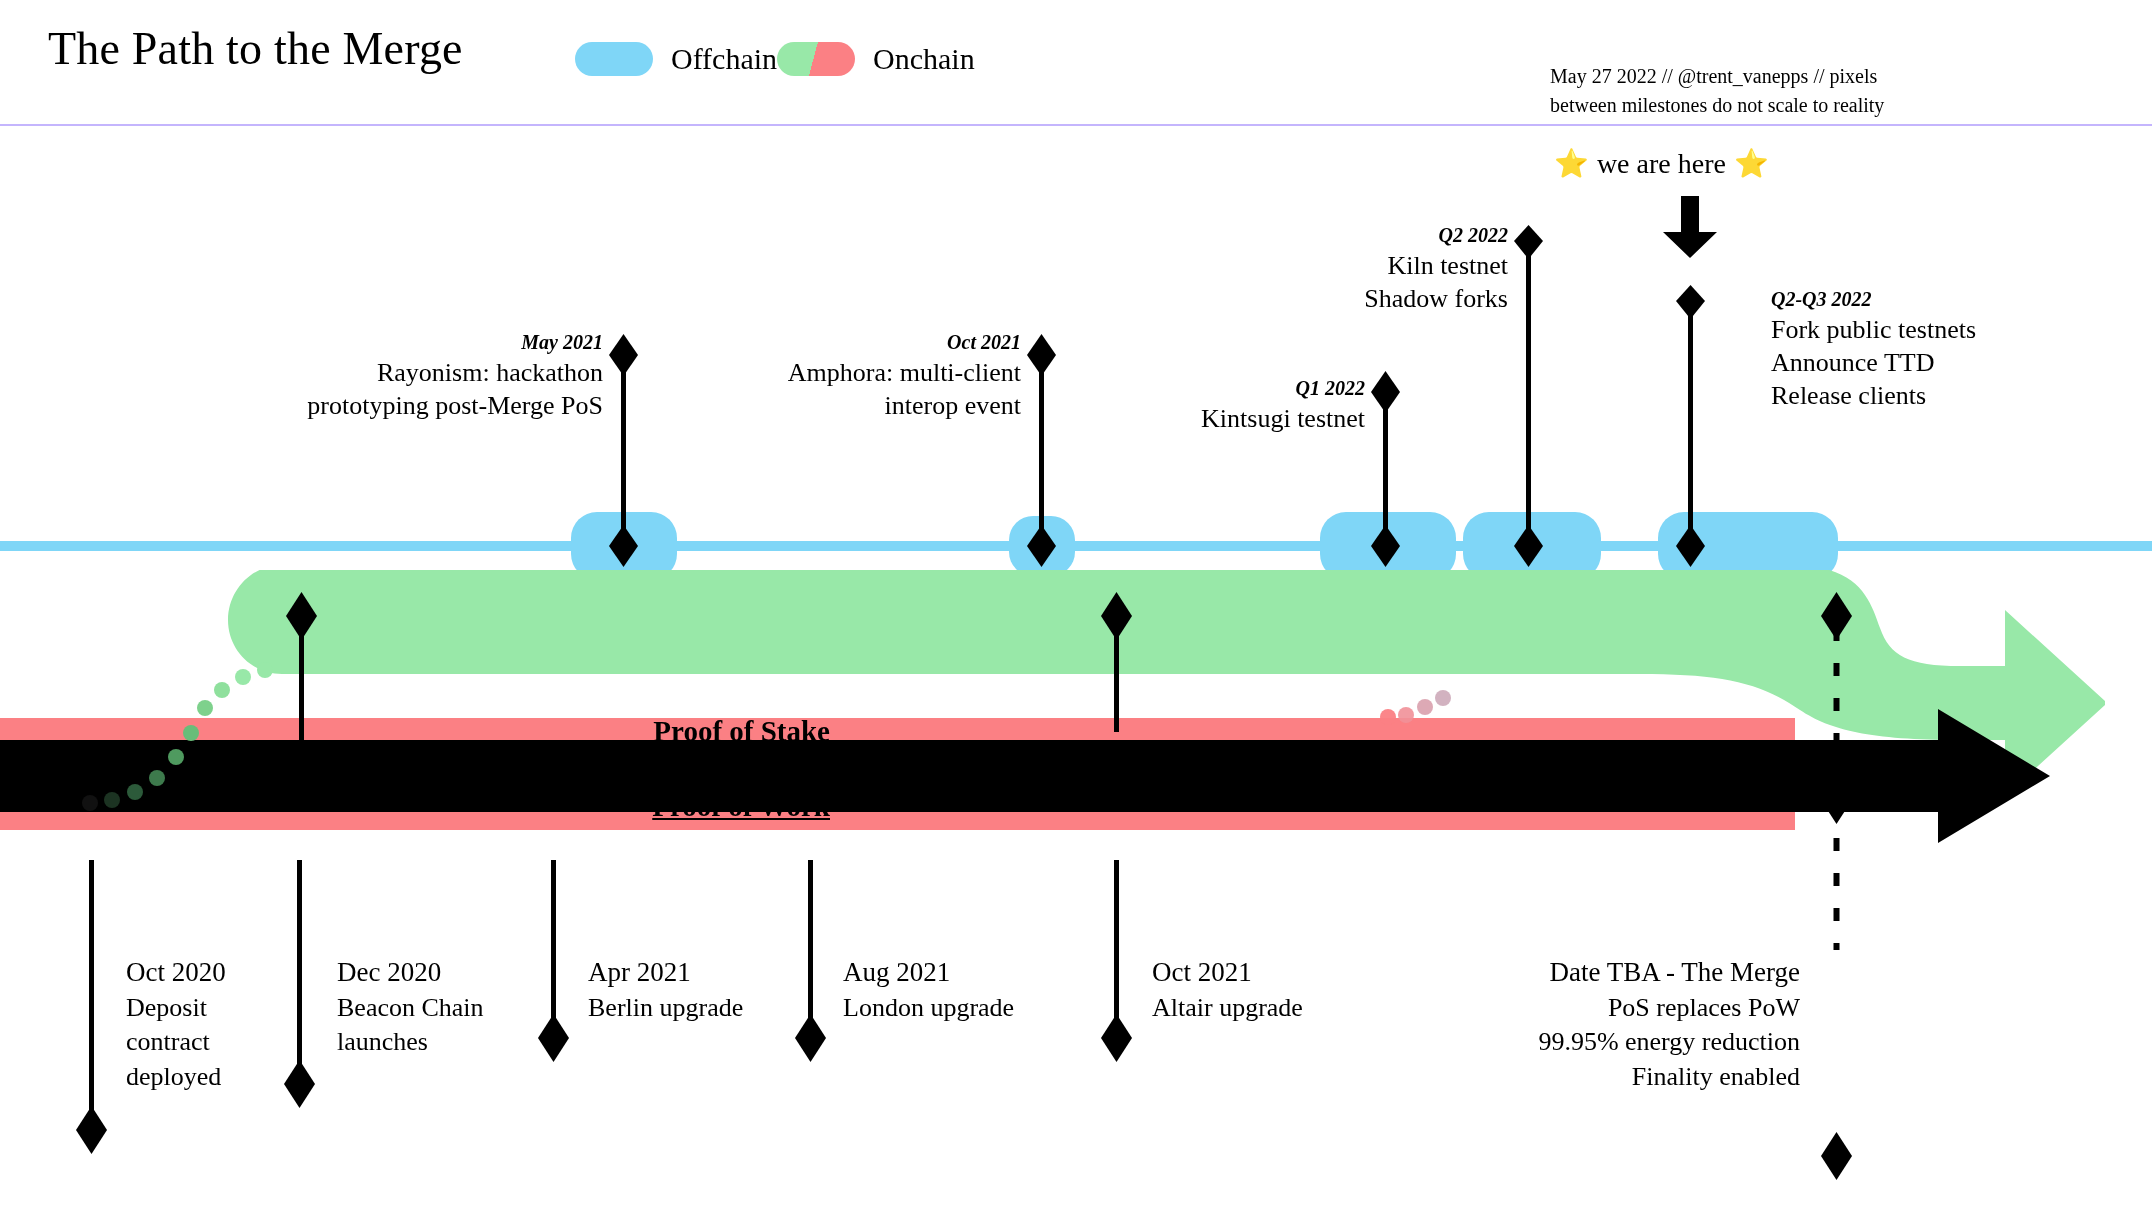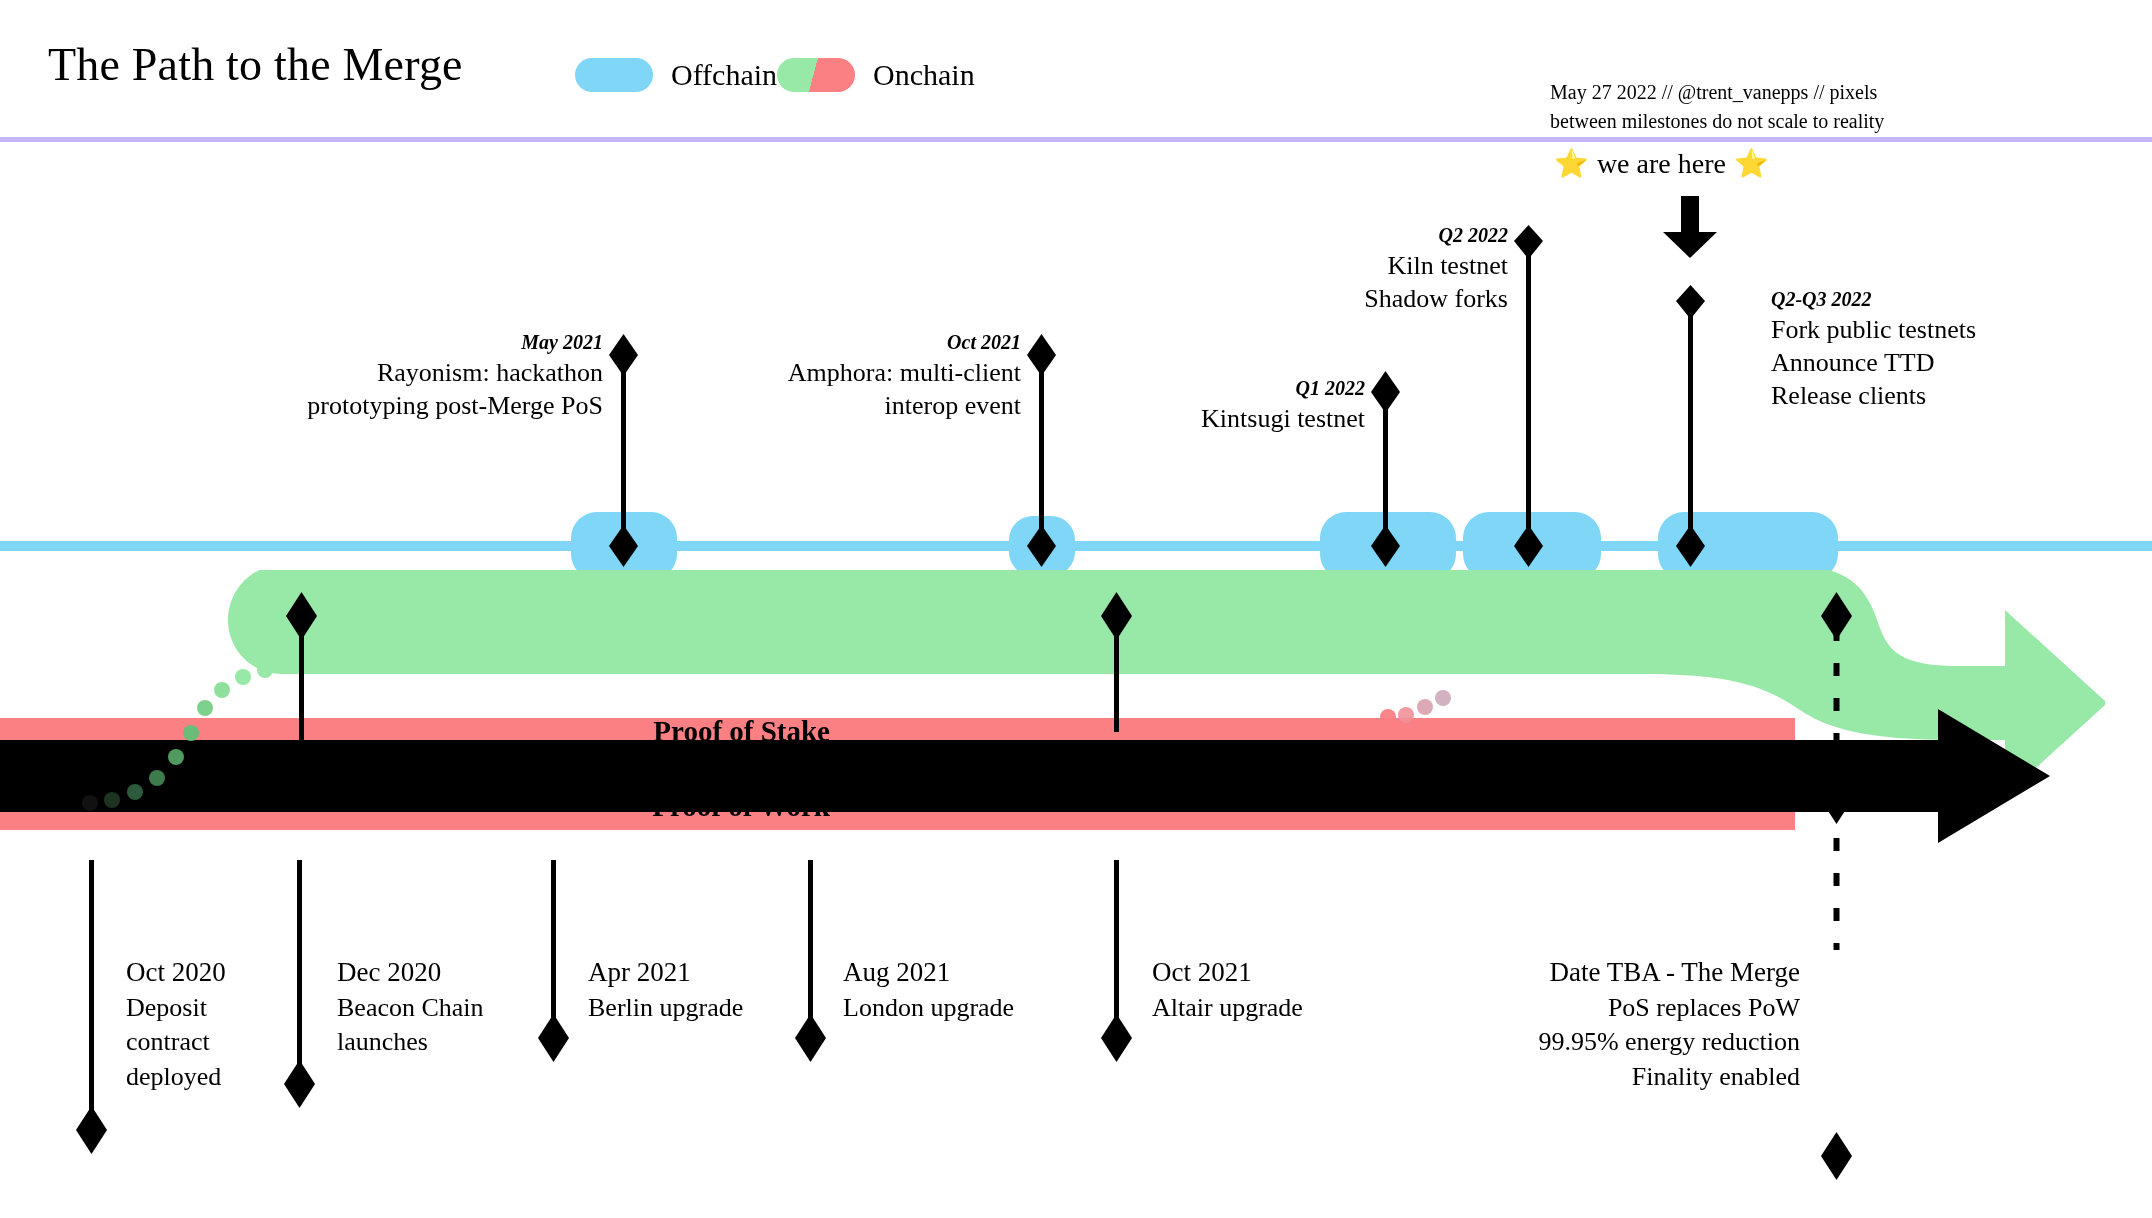--- a/index.html
+++ b/index.html
@@ -18,24 +18,24 @@
   #stage {
     position: relative;
     width: 2152px;
     height: 1218px;
     background: #ffffff;
   }
 
   
   .header {
     position: absolute;
-    left: 0; top: 16px;
+    left: 0; top: 0;
     width: 2152px;
     height: 126px;
-    border-bottom: 5px solid #c4b5fd;
+    border-bottom: 2px solid #c4b5fd;
     box-sizing: border-box;
   }
   .title {
     position: absolute;
     left: 48px;
     top: 22px;
     font-size: 46px;
     font-weight: 400;
     letter-spacing: 0.2px;
     white-space: nowrap;
@@ -114,20 +114,21 @@
     height: 62px;
   }
 
   
   .bar-label {
     position: absolute;
     font-weight: bold;
     font-size: 29px;
     white-space: nowrap;
     text-align: right;
+    text-decoration: underline;
   }
   .bar-label.pos { color: #000; }
   .bar-label.pow { color: #000; }
   .bar-label.hist { color: #ffffff; }
 
   .bottom-label {
     position: absolute;
     font-size: 26px;
     line-height: 1.33;
     white-space: nowrap;

